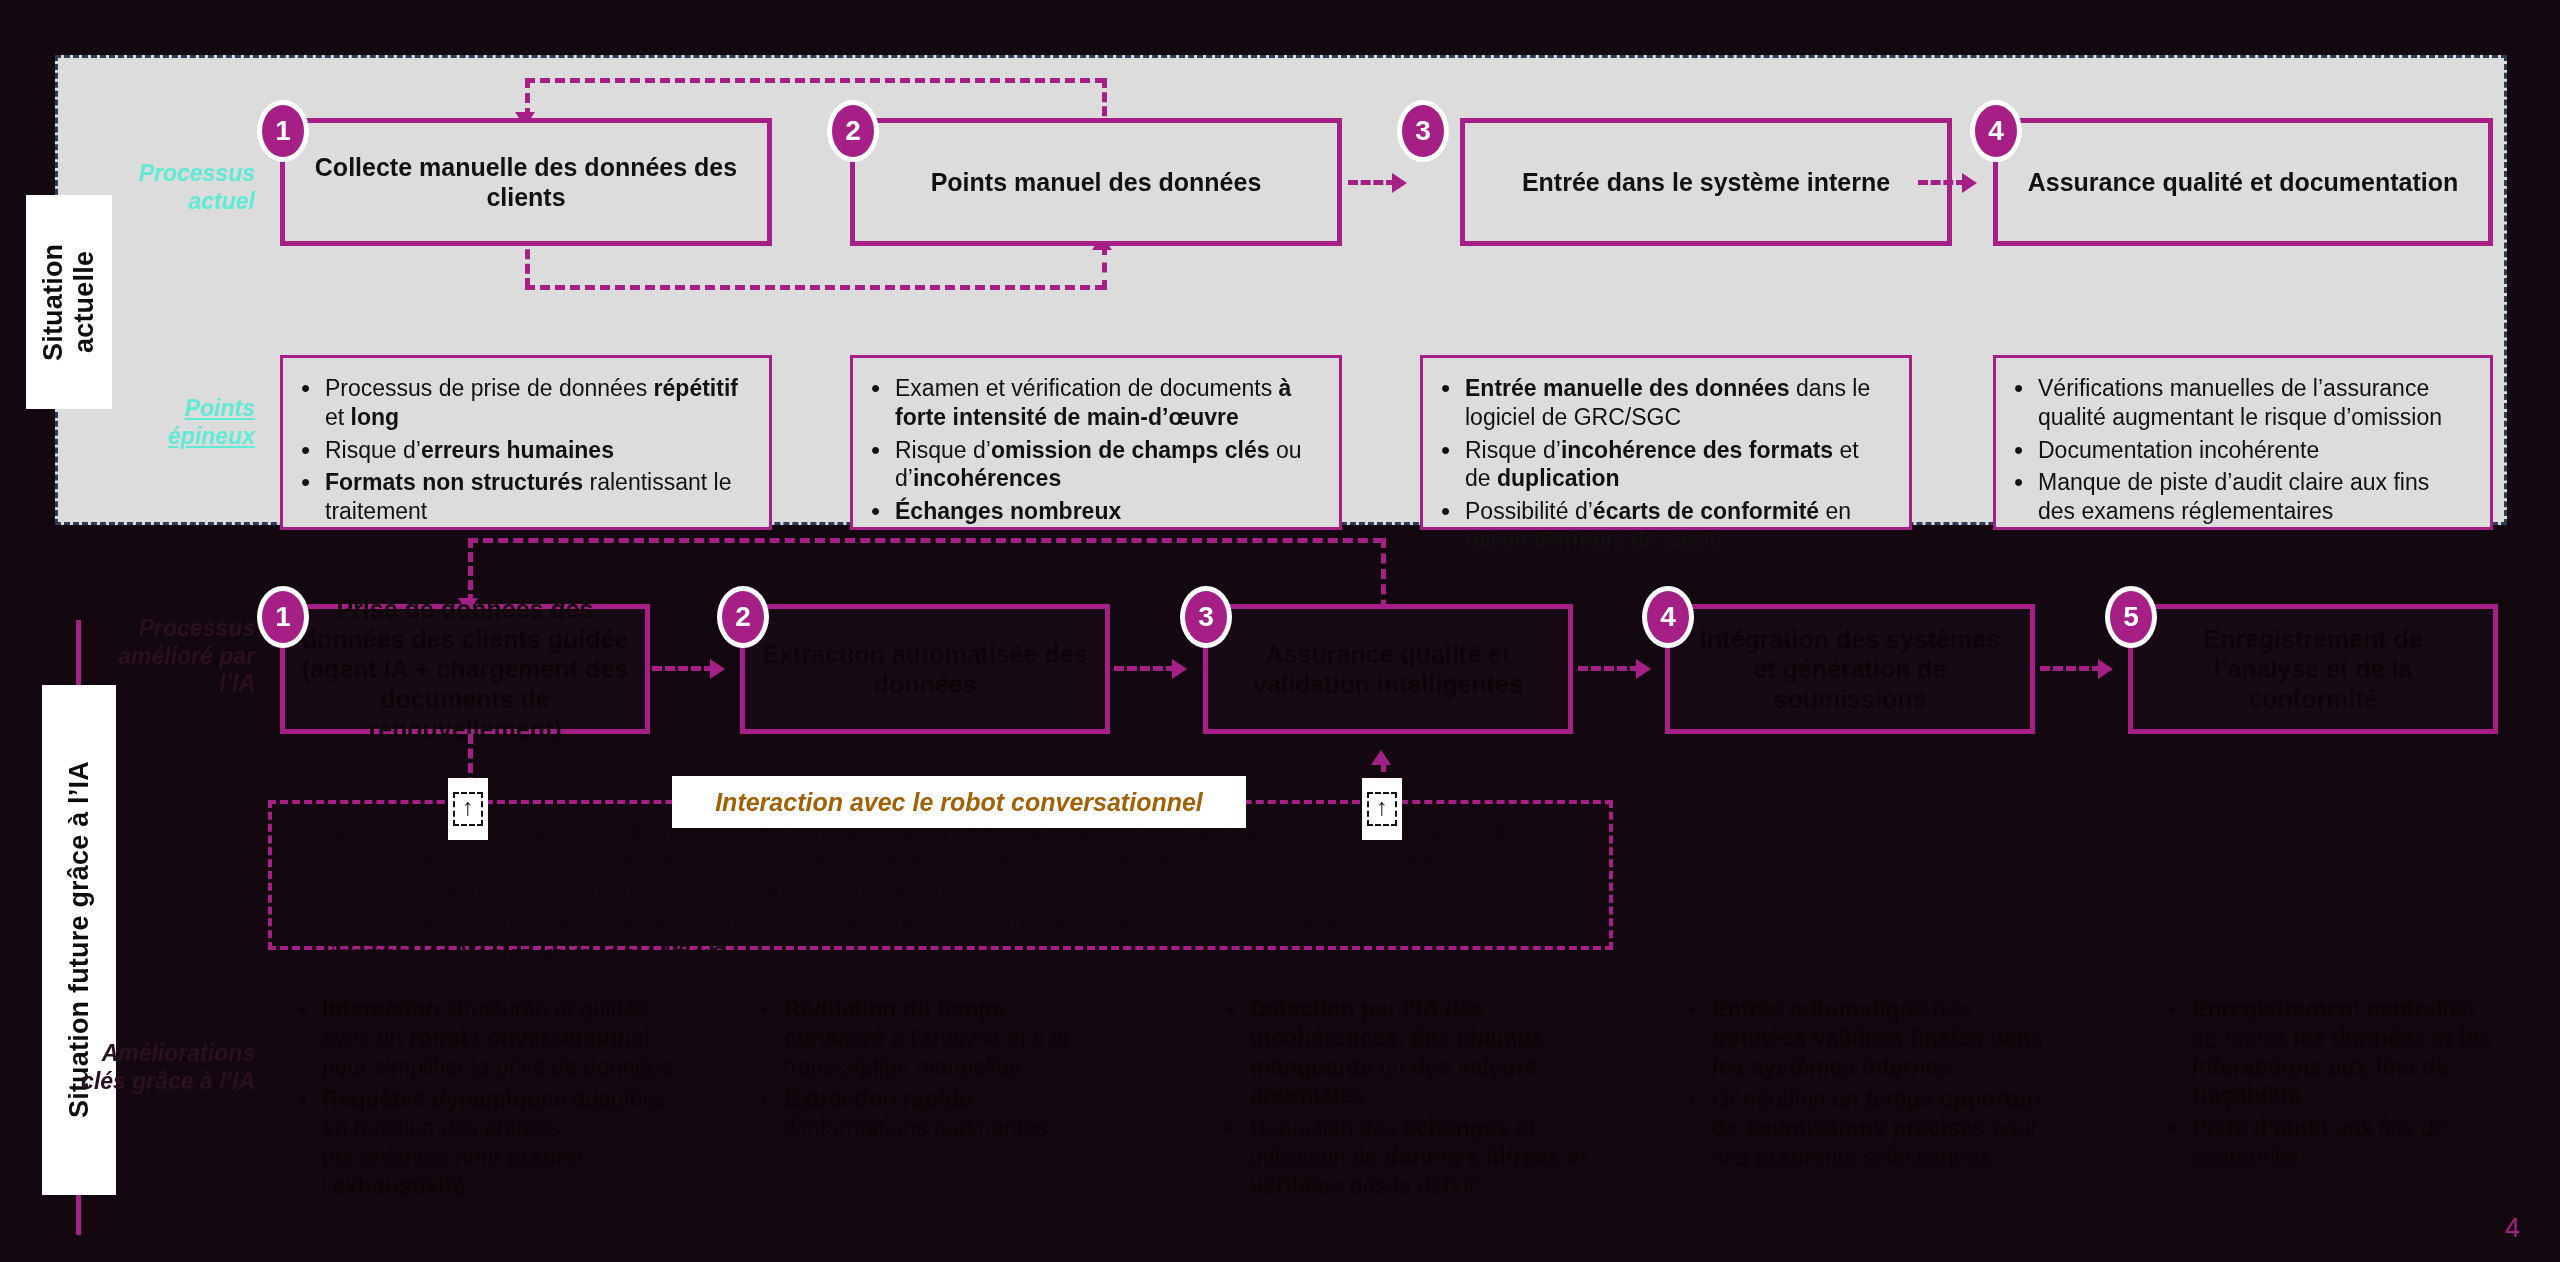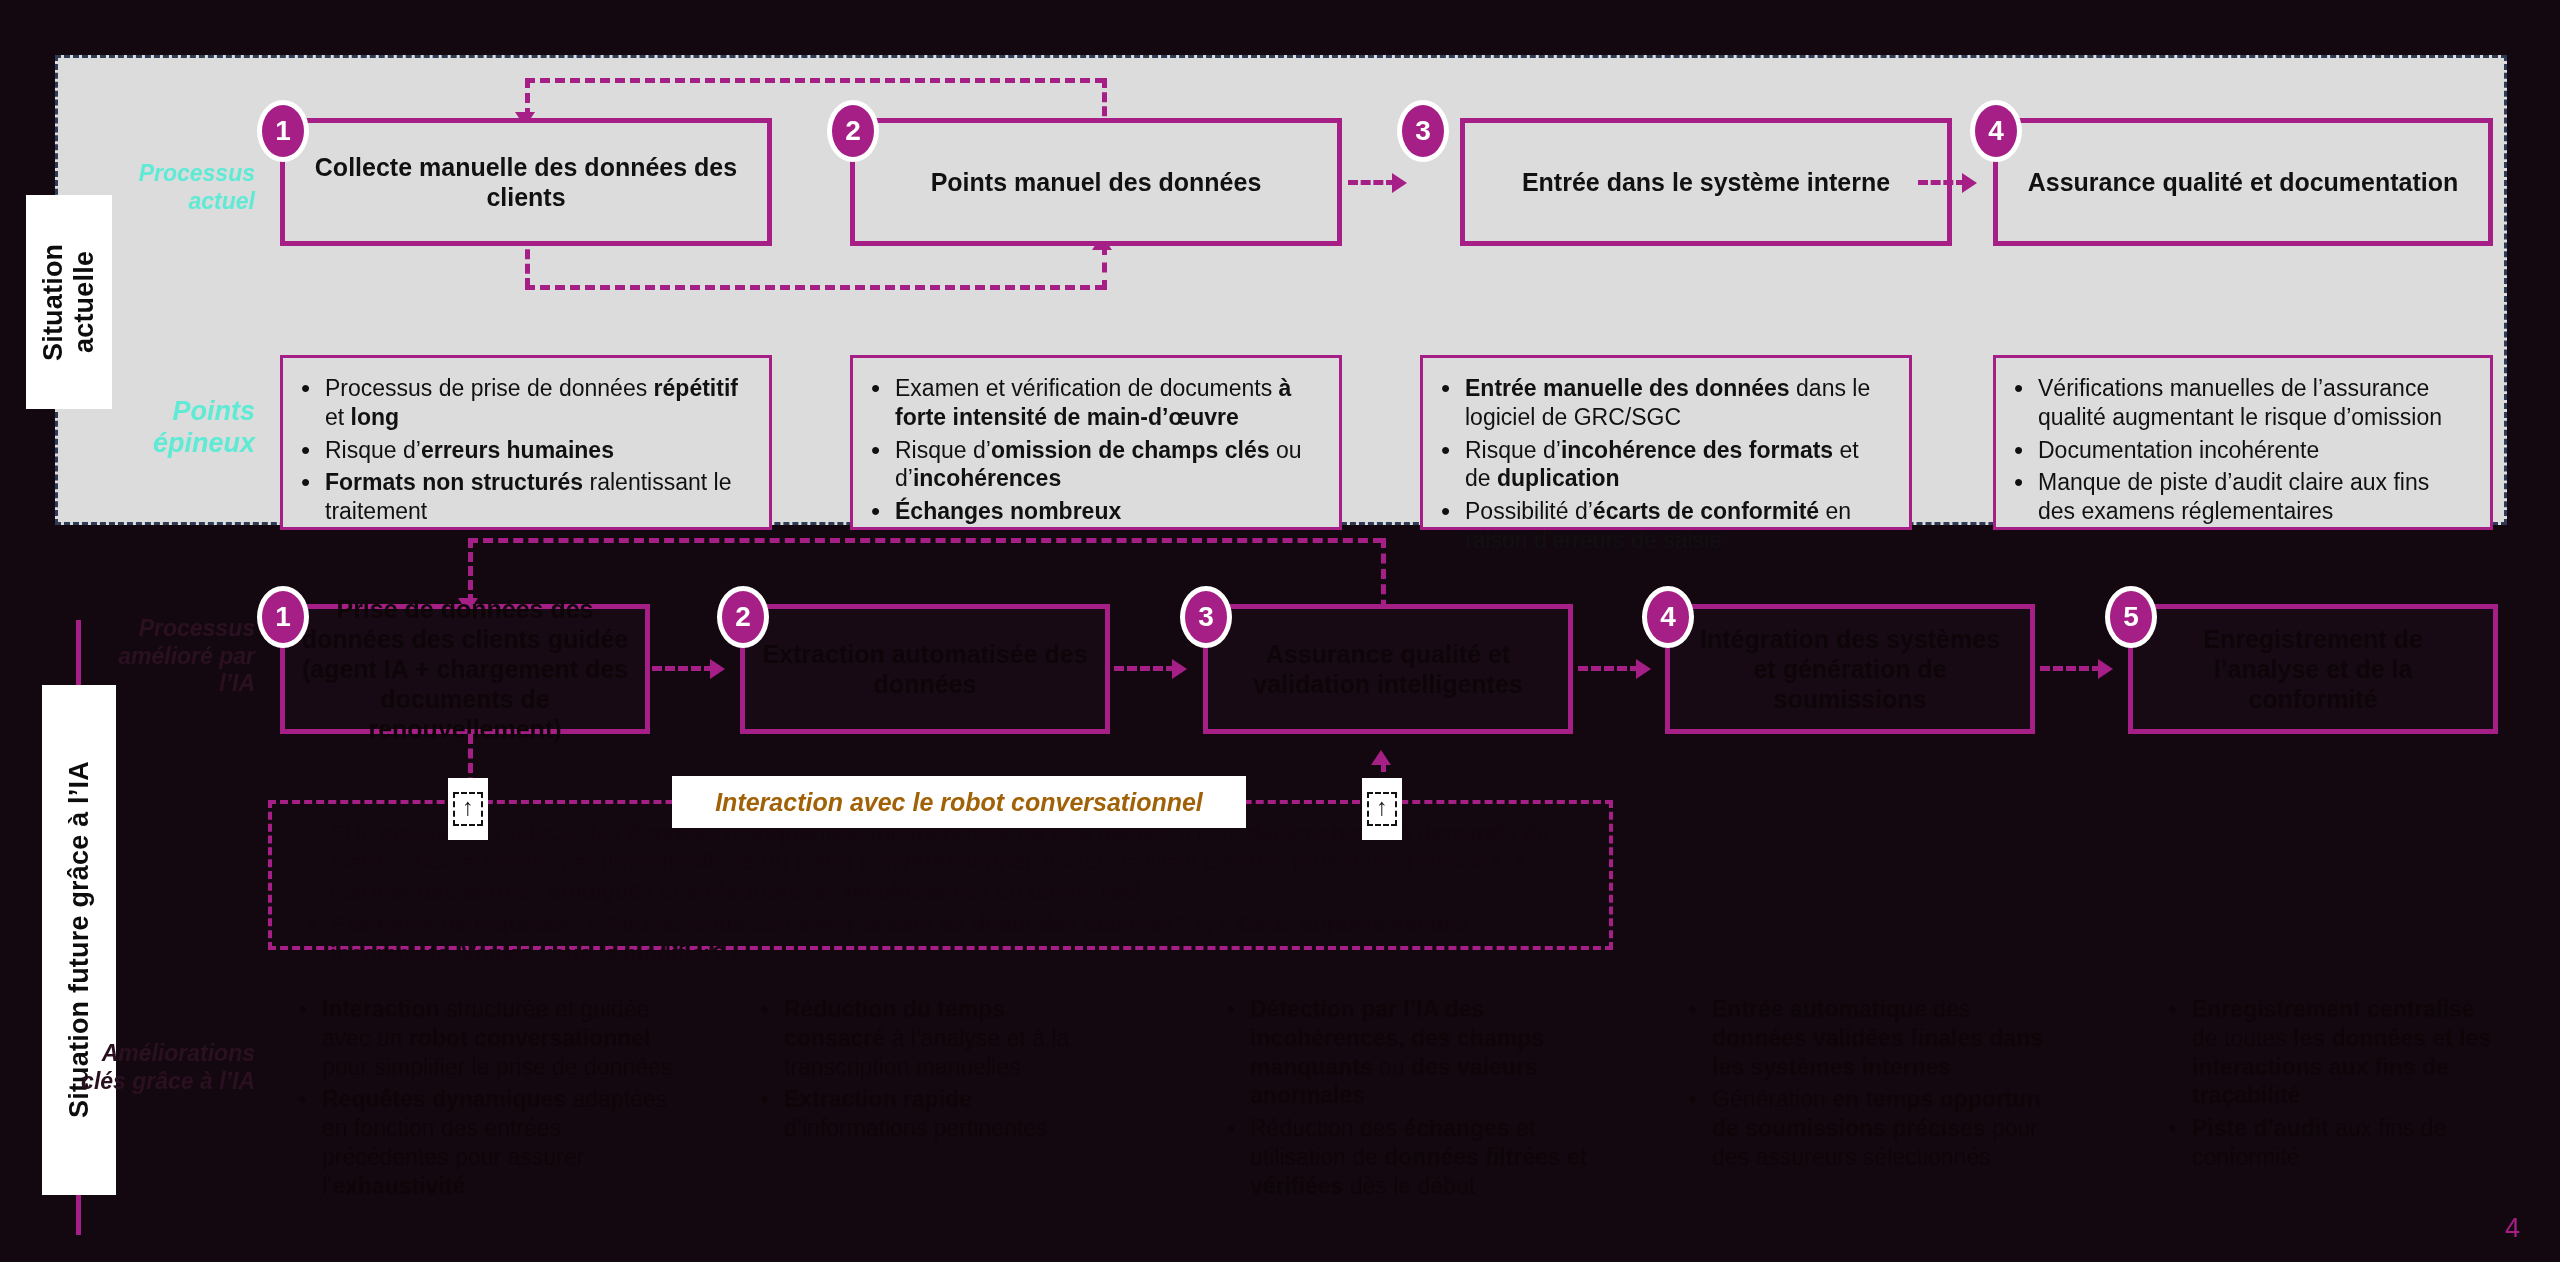--- a/index.html
+++ b/index.html
@@ -31,21 +31,21 @@
   
   #future-spine{left:76px; top:620px; width:5px; height:615px; background:#a61f86;}
 
   
   .row-desc{
     font-style:italic; font-weight:bold; text-align:right; line-height:1.2;
   }
   .row-desc.light{color:#5eead4;}
   .row-desc.dark{color:#2a1020;}
   #desc-proc-actuel {left:110px; top:160px; width:145px; font-size:23px;}
-  #desc-points      {left:110px; top:395px; width:145px; font-size:27px;}
+  #desc-points      {left:110px; top:395px; width:145px; font-size:23px;text-decoration:underline;}
   #desc-proc-ia     {left:95px;  top:615px; width:160px; font-size:23px;}
   #desc-amelio      {left:80px;  top:1040px;width:175px; font-size:23px;}
 
   
   .pbox{
     border:5px solid #a61f86;
     box-sizing:border-box;
     display:flex;align-items:center;justify-content:center;
     text-align:center;
     padding:10px 16px;

